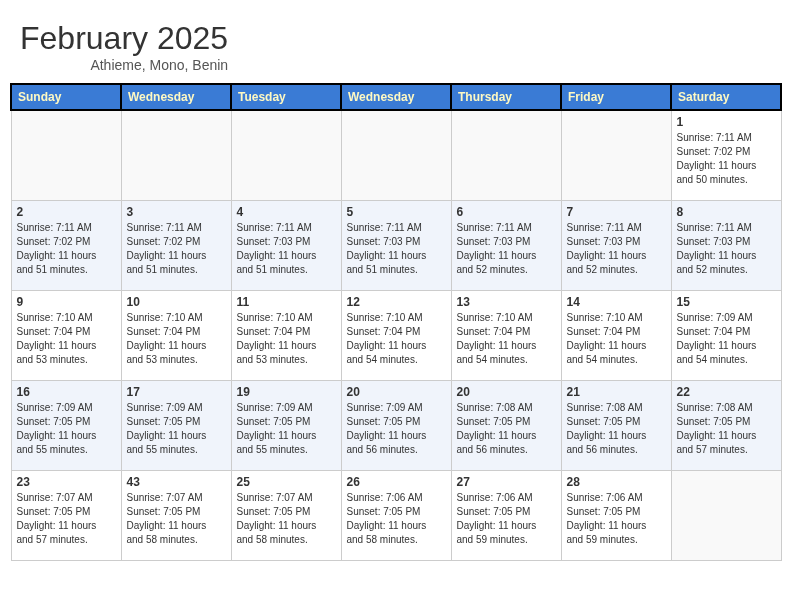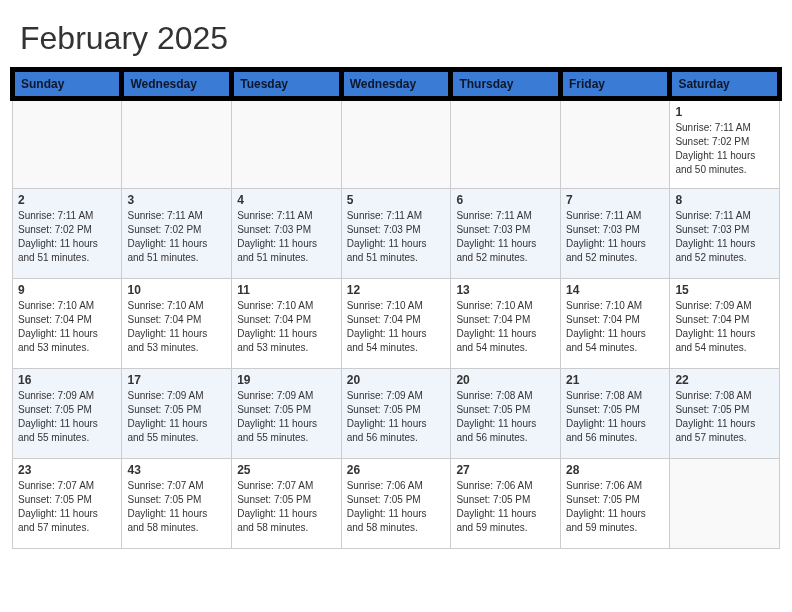--- a/index.html
+++ b/index.html
@@ -46,26 +46,26 @@
       font-size: 14px;
       color: #555;
     }
     .calendar {
       width: 100%;
       border-collapse: collapse;
       margin-top: 5px;
     }
     .calendar th {
       background-color: #3a7bd5;
-      color: #0f172a;
+      color: #fef9c3;
       text-align: left;
       padding: 5px 6px;
       font-size: 12px;
       font-weight: bold;
-      border: 5px solid #000000;
+      border: 2px solid #000000;
       margin-top: 20px;
     }
     .calendar td {
       border: 1px solid #ccc;
       vertical-align: top;
       padding: 4px 5px;
       width: 110px;
       height: 90px;
       font-size: 10px;
       color: #333;
@@ -88,20 +88,21 @@
     .alt-row td {
       background: #f0f4fb;
     }
   </style>
 </head>
 <body>
 
 <div class="header">
   <div class="title-block">
     <div class="month-title">February 2025</div>
+    <div class="location">Athieme, Mono, Benin</div>
   </div>
 </div>
 
 <table class="calendar">
   <thead>
     <tr>
     <th>Sunday</th>
         <th>Wednesday</th>
         <th>Tuesday</th>
         <th>Wednesday</th>

